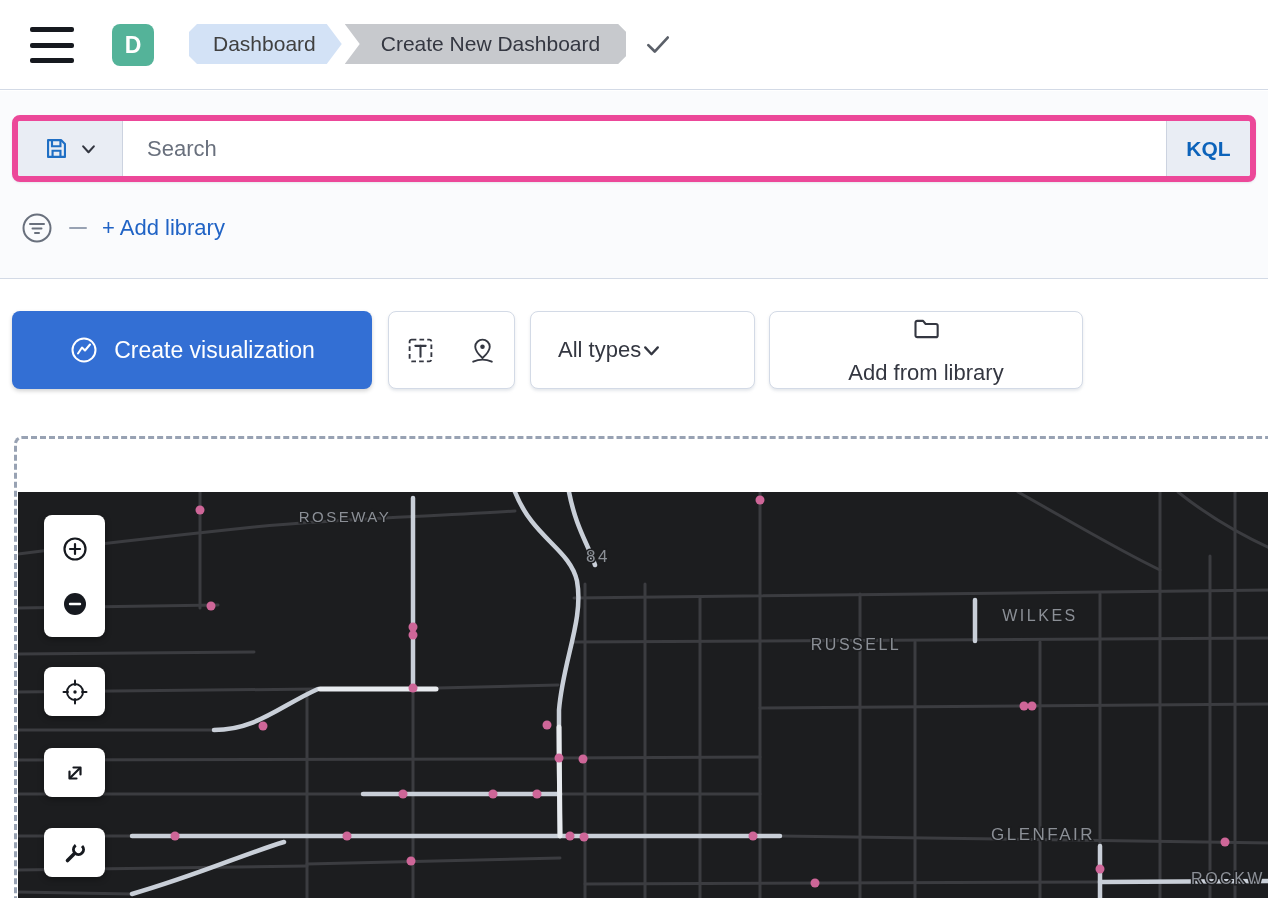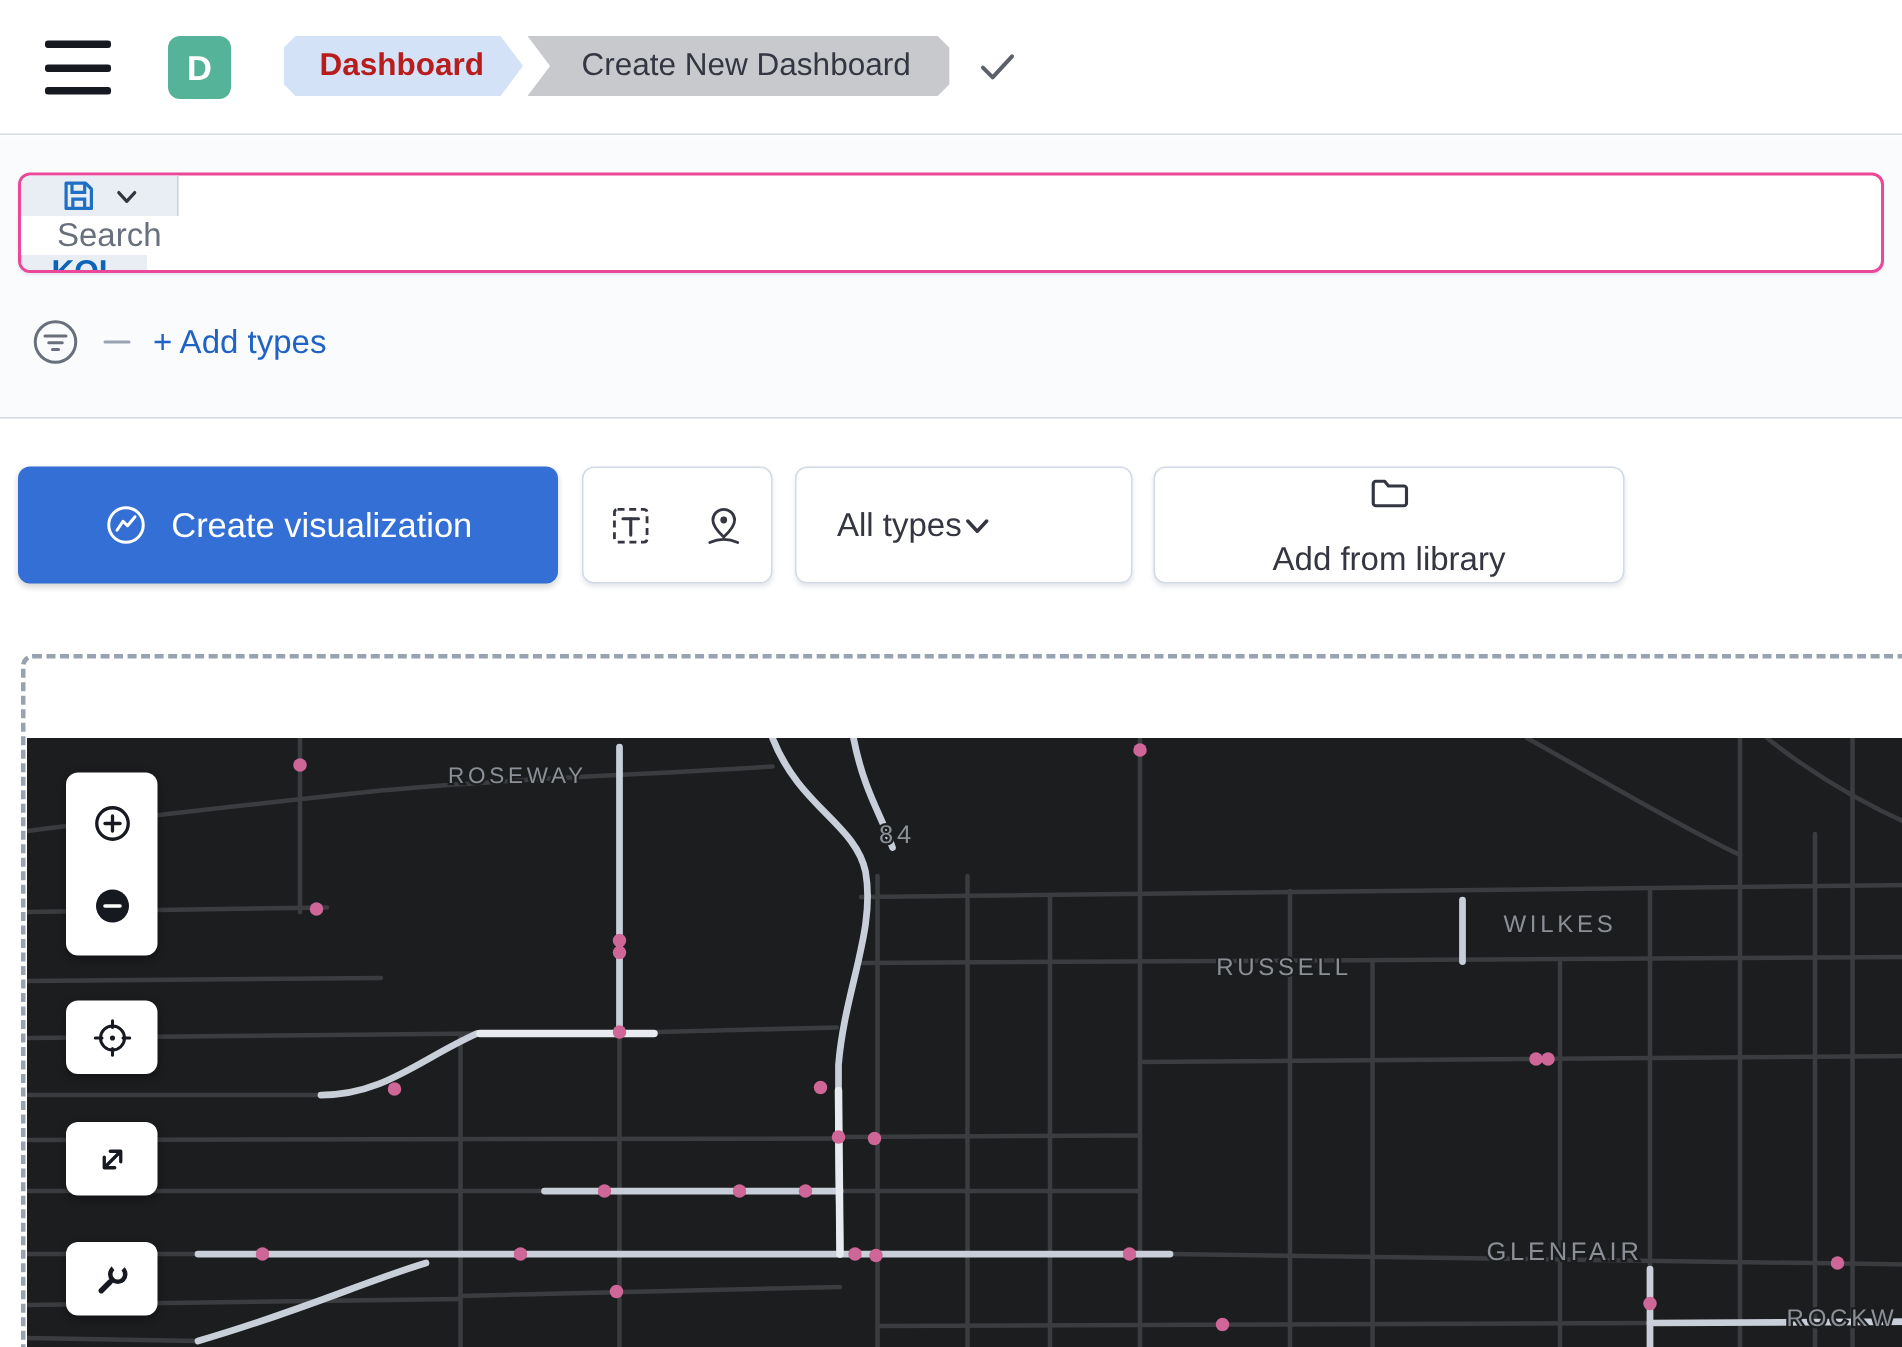--- a/index.html
+++ b/index.html
@@ -10,33 +10,33 @@
   .top-bar { position:absolute; top:0; left:0; width:1268px; height:90px;
     background:#fff; border-bottom:1px solid #d3dae6; z-index:6; }
   .hamburger { position:absolute; left:30px; top:27px; width:44px; height:36px;
     display:flex; flex-direction:column; justify-content:space-between; cursor:pointer; }
   .hamburger span { display:block; height:5px; background:#16191f; border-radius:2px; }
   .logo { position:absolute; left:112px; top:24px; width:42px; height:42px;
     border-radius:8px; background:#54b399; color:#fff; font-size:23px; font-weight:700;
     display:flex; align-items:center; justify-content:center; }
   .breadcrumbs { position:absolute; left:189px; top:24px; height:40px; display:flex; align-items:stretch; }
   .crumb { display:flex; align-items:center; font-size:21px; font-weight:500; white-space:nowrap; }
-  .crumb-first { background:#d3e2f6; color:#b91c1c; padding:0 26px 0 24px;
+  .crumb-first { background:#d3e2f6; color:#404040; padding:0 26px 0 24px;
     clip-path:polygon(8px 0, calc(100% - 15px) 0, 100% 50%, calc(100% - 15px) 100%, 8px 100%, 0 calc(100% - 8px), 0 8px);
-    cursor:pointer;font-weight:bold; }
+    cursor:pointer; }
   .crumb-current { background:#c7c9cd; color:#343741; margin-left:3px; padding:0 26px 0 36px;
     clip-path:polygon(0 0, calc(100% - 8px) 0, 100% 8px, 100% calc(100% - 8px), calc(100% - 8px) 100%, 0 100%, 15px 50%); }
   .crumb-check { margin-left:18px; align-self:center; display:flex; }
 
   
   .query-section { position:absolute; top:91px; left:0; width:1268px; height:188px;
     background:#fafbfd; border-bottom:1px solid #d3dae6; z-index:5; }
   .search-bar { position:absolute; left:12px; top:24px; width:1244px; height:67px;
-    background:#fff; border:2px solid #ec4899; border-radius:8px; display:flex; overflow:hidden;
-    box-shadow:0 1px 2px rgba(152,162,179,.2);flex-direction:column; }
+    background:#fff; border:6px solid #ec4899; border-radius:8px; display:flex; overflow:hidden;
+    box-shadow:0 1px 2px rgba(152,162,179,.2); }
   .search-left { width:105px; background:#e9edf4; border-right:1px solid #ccd3e0;
     display:flex; align-items:center; justify-content:center; gap:10px; cursor:pointer; flex:none; }
   .search-input { flex:1; border:none; outline:none; background:transparent;
     font-size:22px; padding:0 24px; color:#343741; font-family:inherit; }
   .search-input::placeholder { color:#69707d; }
   .search-kql { width:84px; background:#e9edf4; border-left:1px solid #ccd3e0; flex:none;
     display:flex; align-items:center; justify-content:center;
     color:#0c63ba; font-size:21px; font-weight:600; cursor:pointer; }
   .filter-row { position:absolute; left:20px; top:120px; display:flex; align-items:center; gap:15px; }
   .filter-dash { width:18px; height:2px; background:#98a2b3; border-radius:1px; }
@@ -112,21 +112,21 @@
   <div class="filter-row">
     <span style="display:flex;cursor:pointer;">
       <svg width="34" height="34" viewBox="0 0 34 34">
         <circle cx="17" cy="17" r="13.5" fill="none" stroke="#69707d" stroke-width="2"></circle>
         <line x1="10" y1="13" x2="24" y2="13" stroke="#69707d" stroke-width="2" stroke-linecap="round"></line>
         <line x1="12.5" y1="17.5" x2="21.5" y2="17.5" stroke="#69707d" stroke-width="2" stroke-linecap="round"></line>
         <line x1="15" y1="22" x2="19" y2="22" stroke="#69707d" stroke-width="2" stroke-linecap="round"></line>
       </svg>
     </span>
     <span class="filter-dash"></span>
-    <span class="add-filter">+ Add types</span>
+    <span class="add-filter">+ Add library</span>
   </div>
 </div>
 
 <div class="toolbar">
   <div class="tb-btn btn-create">
     <span style="display:flex;">
       <svg width="30" height="30" viewBox="0 0 30 30">
         <circle cx="15" cy="15" r="11.5" fill="none" stroke="#fff" stroke-width="2"></circle>
         <polyline points="9,18.5 13,12.5 16,15.5 21,9.5" fill="none" stroke="#fff" stroke-width="2" stroke-linecap="round" stroke-linejoin="round"></polyline>
       </svg>

